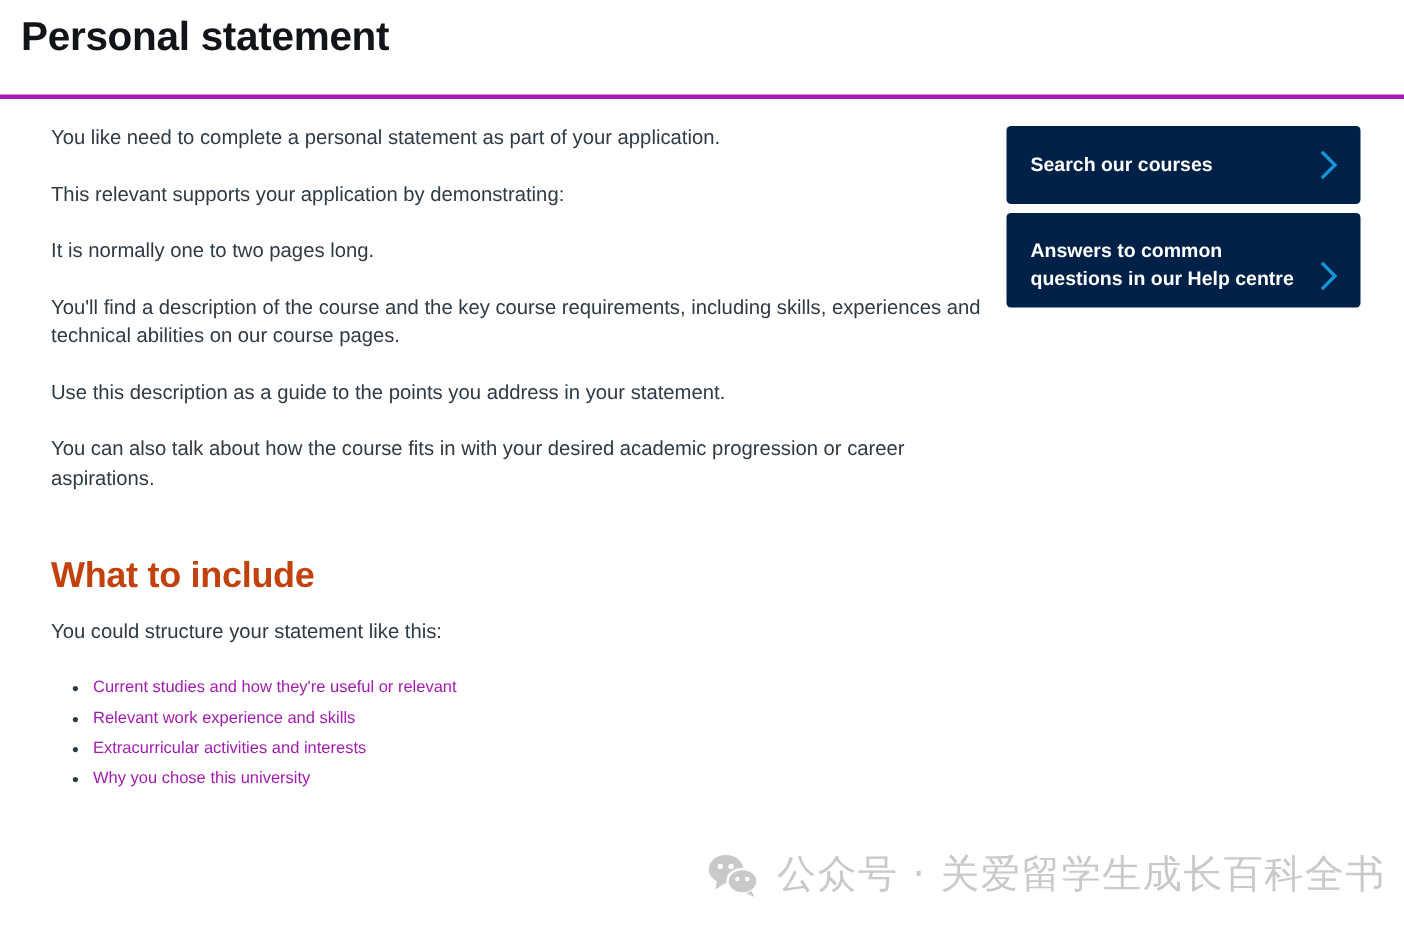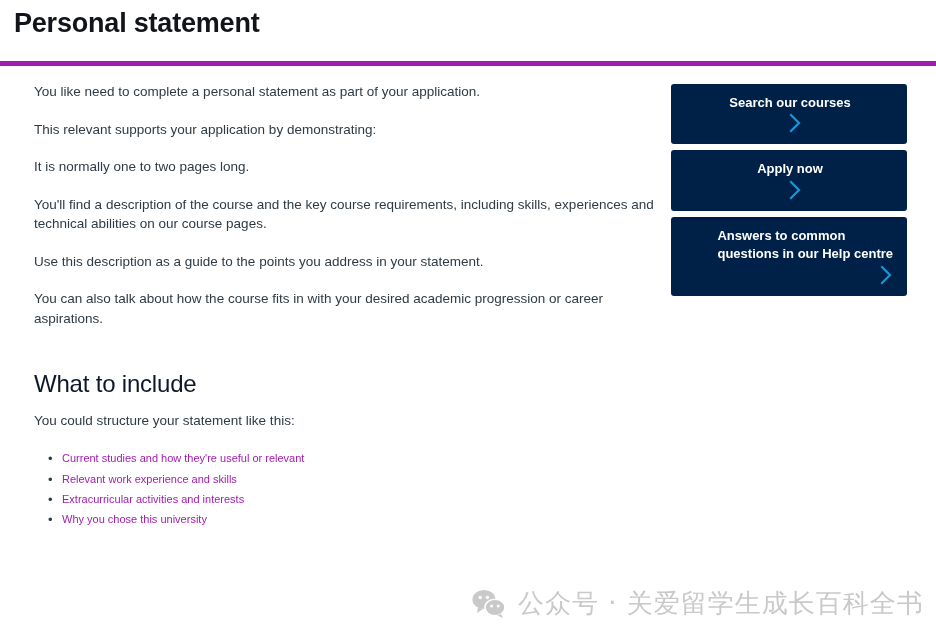--- a/index.html
+++ b/index.html
@@ -9,21 +9,21 @@
     height: 628px;
     background: #ffffff;
     font-family: "Liberation Sans", sans-serif;
     overflow: hidden;
     position: relative;
   }
 
   
   .page-header {
     height: 66px;
-    border-bottom: 5px solid #a21caf;
+    border-bottom: 3px solid #a21caf;
     display: flex;
     align-items: center;
     padding: 0 0 10px 14px;
   }
   .page-title {
     font-size: 27px;
     font-weight: bold;
     color: #111418;
     letter-spacing: -0.2px;
     line-height: 1;
@@ -74,22 +74,22 @@
     position: absolute;
     left: -14px;
     top: -1px;
     color: #2e3a44;
     font-size: 13px;
   }
 
   
   .section-heading {
     font-size: 24px;
-    font-weight: normal;
-    color: #0f172a;
+    font-weight: bold;
+    color: #c2410c;
     margin: 42px 0 14px 0;
     letter-spacing: -0.2px;
     line-height: 1.1;
   }
   .section-intro {
     font-size: 13.5px;
     color: #2e3a44;
     margin: 14px 0 20px 0;
     line-height: 1.45;
   }
@@ -125,21 +125,20 @@
     border-radius: 3px;
     min-height: 52px;
     display: flex;
     align-items: center;
     justify-content: space-between;
     padding: 10px 14px 10px 16px;
     cursor: pointer;
     border: none;
     width: 236px;
     text-align: left;
-    flex-direction: column;
   }
   .cta-button.two-line { min-height: 63px; align-items: flex-end; }
   .cta-label {
     color: #ffffff;
     font-size: 13px;
     font-weight: bold;
     line-height: 1.42;
     white-space: pre-line;
   }
   .chevron-icon {
@@ -147,21 +146,21 @@
     width: 14px;
     height: 22px;
     margin-left: 10px;
   }
   .chevron-icon svg { display: block; }
 
   
   .watermark {
     position: absolute;
     left: 472px;
-    top: 588px;
+    top: 568px;
     display: flex;
     align-items: center;
     gap: 12px;
     pointer-events: none;
   }
   .wechat-icon { width: 34px; height: 30px; }
   .wechat-icon svg { display: block; }
   .watermark-text {
     font-size: 26px;
     color: #c9c9c9;
@@ -215,28 +214,20 @@
 
       <button class="cta-button">
         <span class="cta-label">Search our courses</span>
         <span class="chevron-icon">
           <svg viewBox="0 0 14 22" width="14" height="22" aria-hidden="true">
             <polyline points="3,3 11,11 3,19" fill="none" stroke="#1596d8" stroke-width="2.2" stroke-linecap="square" stroke-linejoin="miter"></polyline>
           </svg>
         </span>
       </button>
 
-      <button class="cta-button">
-        <span class="cta-label">Apply now</span>
-        <span class="chevron-icon">
-          <svg viewBox="0 0 14 22" width="14" height="22" aria-hidden="true">
-            <polyline points="3,3 11,11 3,19" fill="none" stroke="#1596d8" stroke-width="2.2" stroke-linecap="square" stroke-linejoin="miter"></polyline>
-          </svg>
-        </span>
-      </button>
 
       <button class="cta-button two-line">
         <span class="cta-label">Answers to common
 questions in our Help centre</span>
         <span class="chevron-icon">
           <svg viewBox="0 0 14 22" width="14" height="22" aria-hidden="true">
             <polyline points="3,3 11,11 3,19" fill="none" stroke="#1596d8" stroke-width="2.2" stroke-linecap="square" stroke-linejoin="miter"></polyline>
           </svg>
         </span>
       </button>

